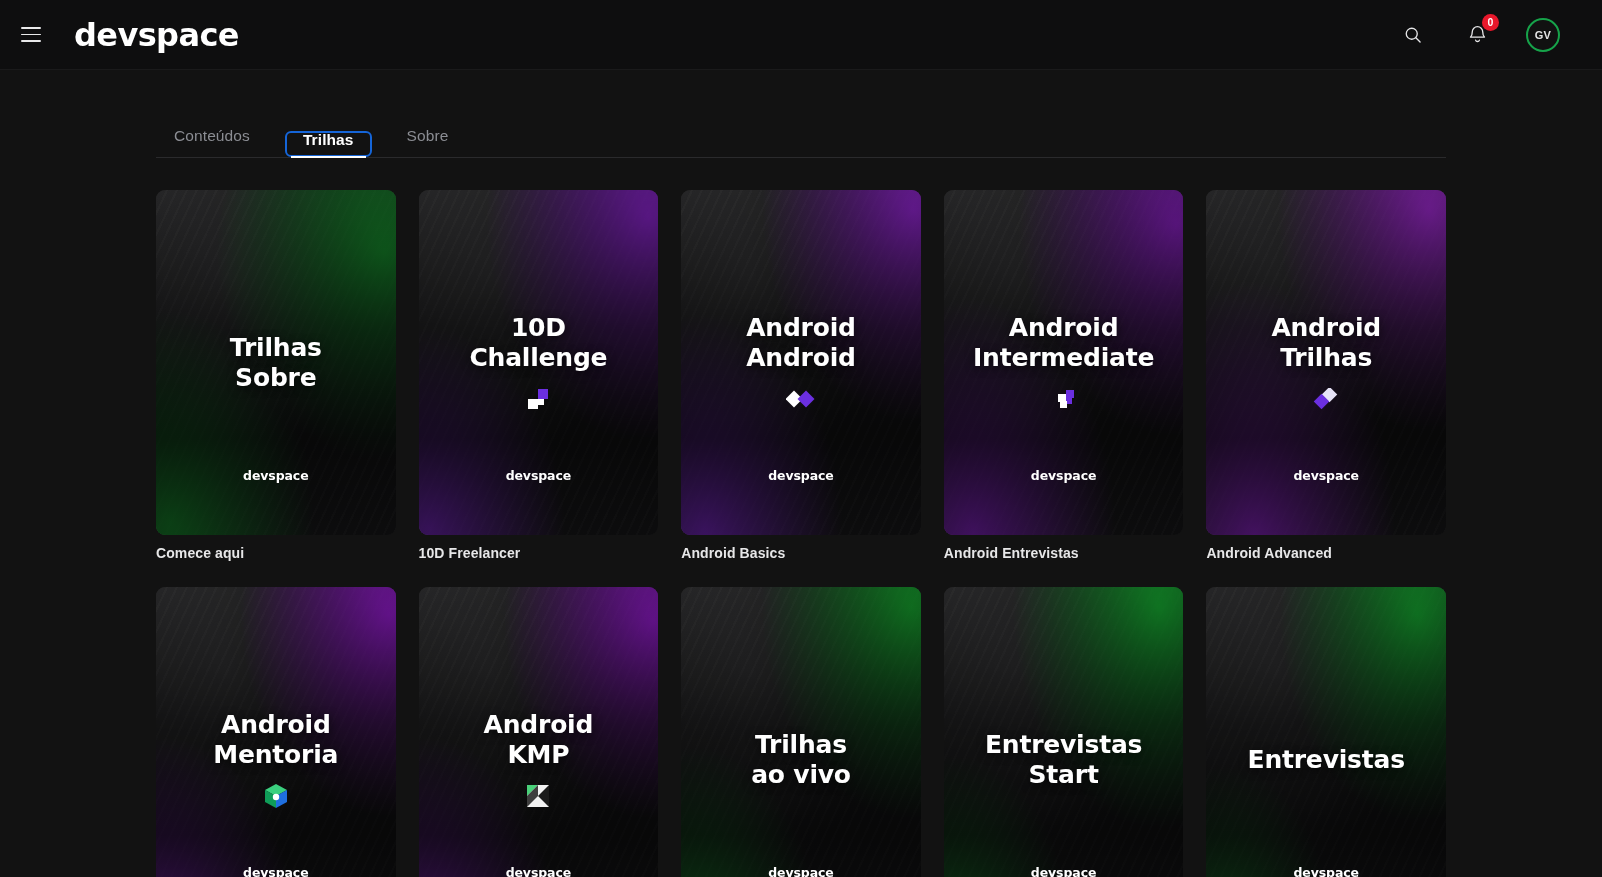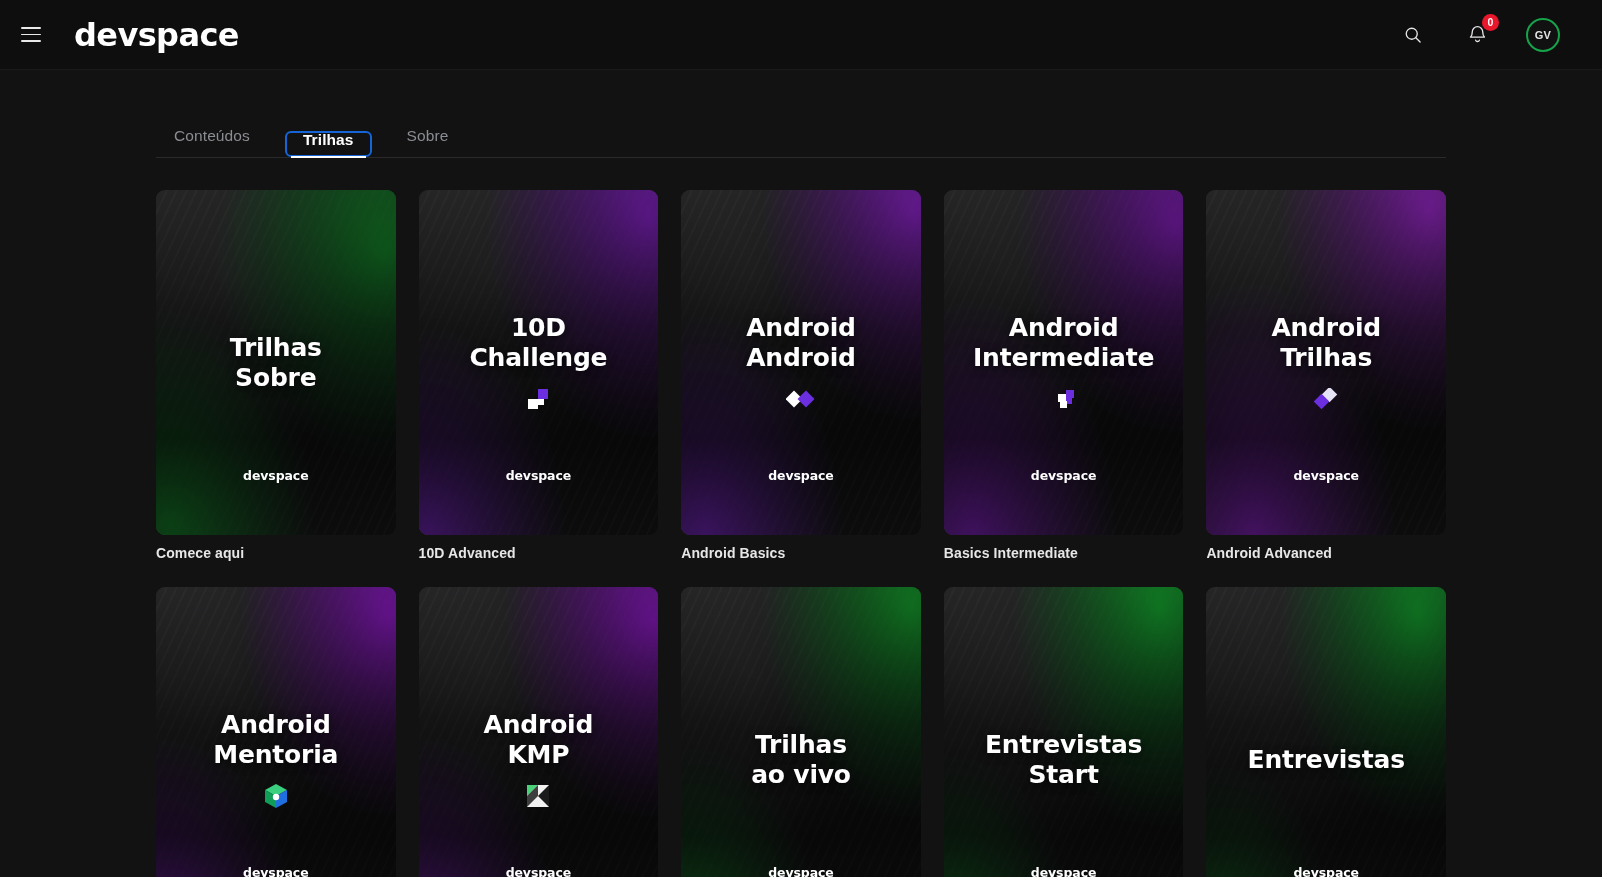--- a/index.html
+++ b/index.html
@@ -288,21 +288,21 @@
             <div class="card-icon">
               <svg width="24" height="22" viewBox="0 0 24 22">
                 <rect x="12" y="1" width="10" height="10" fill="#6b2fe0"></rect>
                 <rect x="2" y="11" width="10" height="10" fill="#ffffff"></rect>
                 <rect x="12" y="11" width="6" height="6" fill="#ffffff"></rect>
               </svg>
             </div>
           </div>
           <div class="card-brand">devspace</div>
         </div>
-        <div class="card-caption">10D Advanced</div>
+        <div class="card-caption">10D Freelancer</div>
       </div>
 
       <div class="card">
         <div class="card-thumb">
           <div class="photo"></div>
           <div class="tint" style="background:radial-gradient(ellipse at 97% 6%, rgba(160,40,230,0.95), rgba(160,40,230,0.0) 46%), radial-gradient(ellipse at 10% 99%, rgba(138,43,226,0.9), rgba(138,43,226,0.0) 45%);"></div>
           <div class="scrim"></div>
           <div class="card-body">
             <div class="card-title">
               <span>Android</span><br>
@@ -334,21 +334,21 @@
               <svg width="24" height="22" viewBox="0 0 24 22">
                 <rect x="14" y="2" width="8" height="8" fill="#6b2fe0"></rect>
                 <rect x="6" y="6" width="8" height="8" fill="#ffffff"></rect>
                 <rect x="14" y="10" width="6" height="6" fill="#6b2fe0"></rect>
                 <rect x="8" y="13" width="7" height="7" fill="#ffffff"></rect>
               </svg>
             </div>
           </div>
           <div class="card-brand">devspace</div>
         </div>
-        <div class="card-caption">Basics Intermediate</div>
+        <div class="card-caption">Android Entrevistas</div>
       </div>
 
       <div class="card">
         <div class="card-thumb">
           <div class="photo"></div>
           <div class="tint" style="background:radial-gradient(ellipse at 93% 6%, rgba(178,45,235,0.92), rgba(178,45,235,0.0) 48%), radial-gradient(ellipse at 20% 100%, rgba(160,40,230,0.9), rgba(160,40,230,0.0) 52%);"></div>
           <div class="scrim"></div>
           <div class="card-body">
             <div class="card-title">
               <span>Android</span><br>

